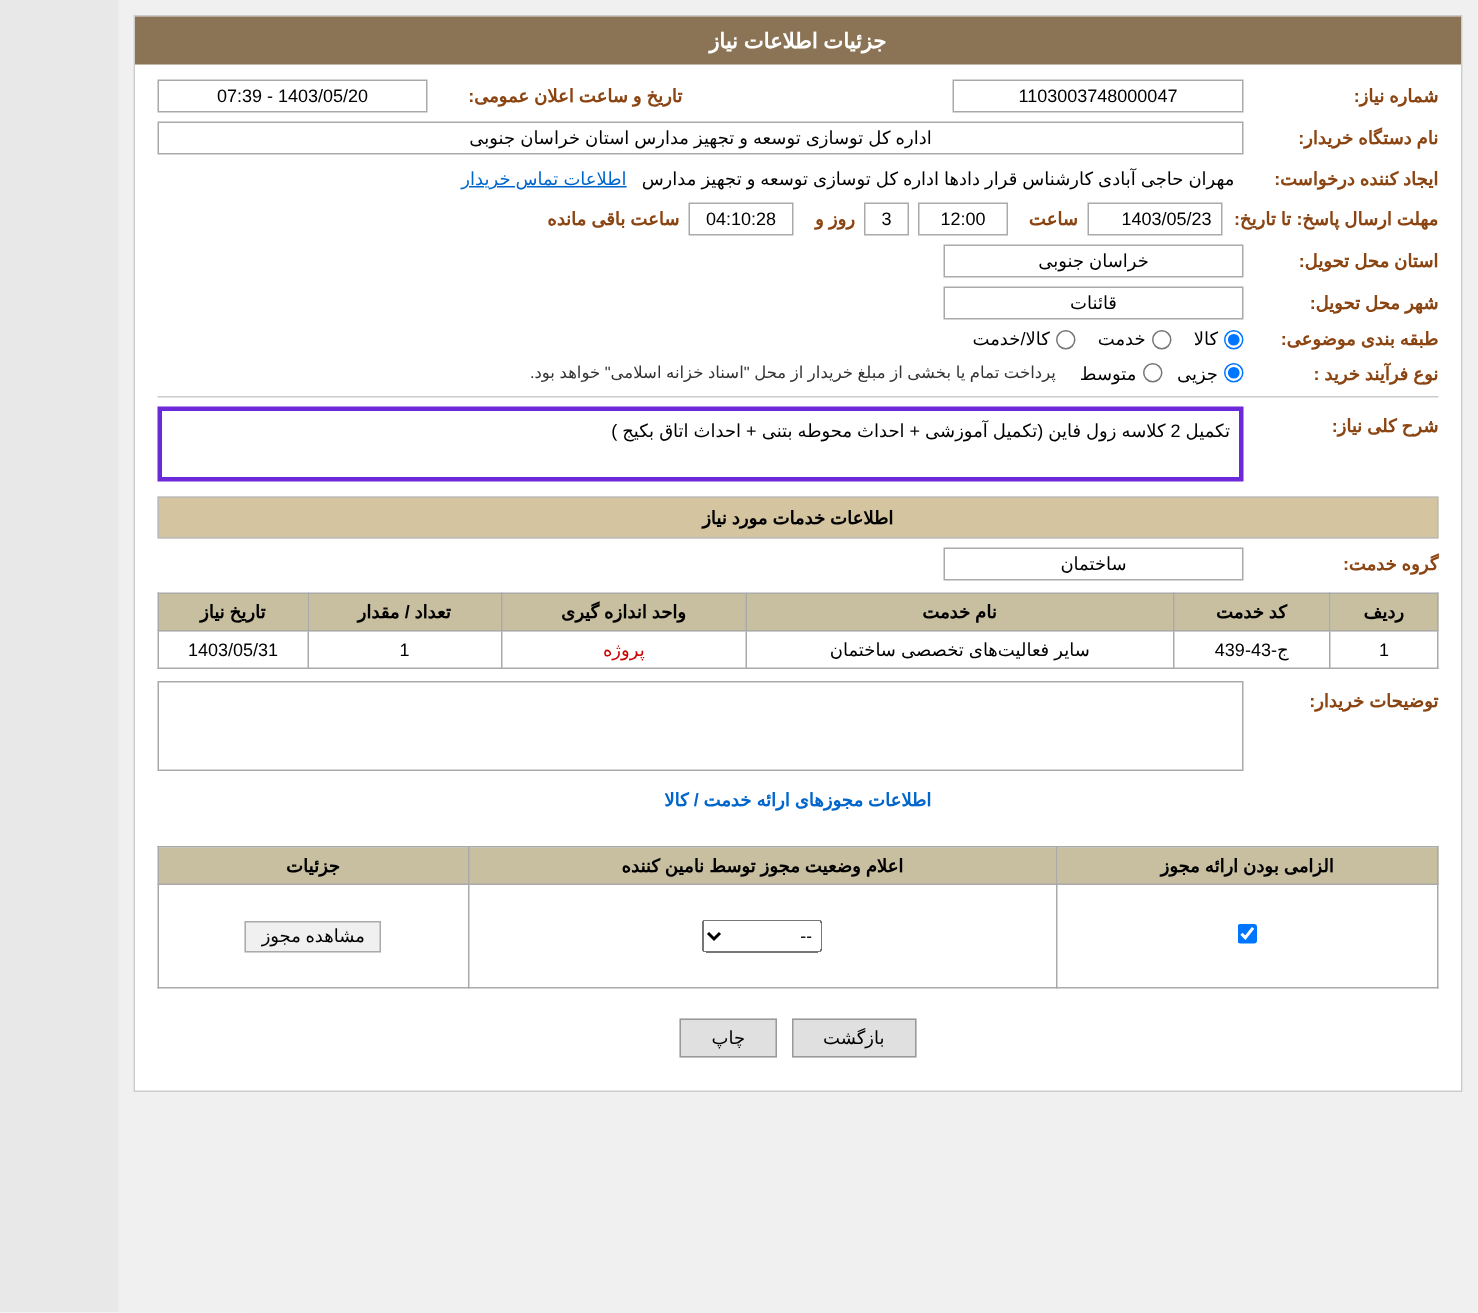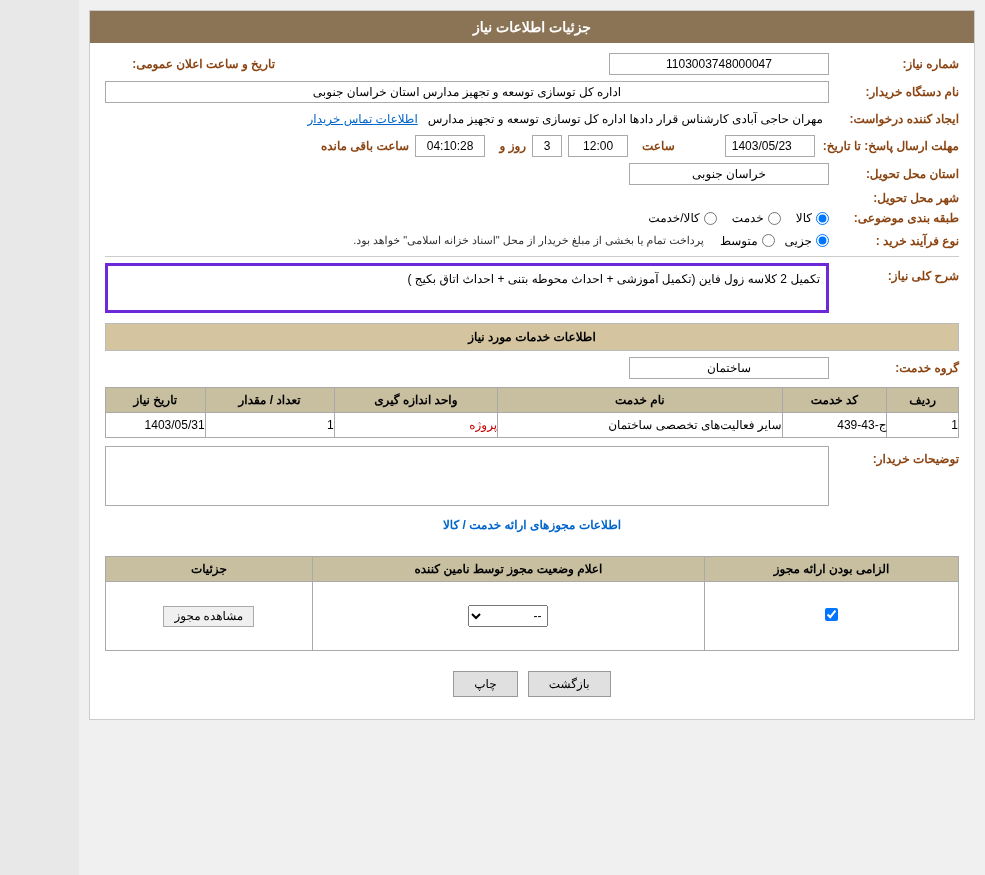--- a/index.html
+++ b/index.html
@@ -113,21 +113,21 @@
     .service-table th {
       background: #c8bfa0;
       border: 1px solid #aaa;
       padding: 5px 8px;
       text-align: center;
       font-weight: bold;
     }
     .service-table td {
       border: 1px solid #aaa;
       padding: 5px 0;
-      text-align: right;
+      text-align: center;
       background: #fff;
     }
     .service-table tr:nth-child(even) td {
       background: #f9f5ee;
     }
     .buyer-notes {
       border: 1px solid #aaa;
       background: #fff;
       min-height: 60px;
       padding: 6px;
@@ -206,53 +206,55 @@
 
     <div class="header-bar">جزئیات اطلاعات نیاز</div>
 
     <div class="content">
 
       <div class="info-row">
         <span class="label">شماره نیاز:</span>
         <span class="value-box" style="max-width:220px; text-align:center;">1103003748000047</span>
         <span style="flex:1;"></span>
         <span class="label" style="min-width:170px;">تاریخ و ساعت اعلان عمومی:</span>
+        <span class="value-box" style="max-width:180px; text-align:center;">1403/05/20 - 07:39</span>
       </div>
 
       <div class="info-row">
         <span class="label">نام دستگاه خریدار:</span>
         <span class="value-box" style="text-align:center;">اداره کل توسازی  توسعه و تجهیز مدارس استان خراسان جنوبی</span>
       </div>
 
       <div class="info-row">
         <span class="label">ایجاد کننده درخواست:</span>
         <span class="value-text">مهران حاجی آبادی کارشناس قرار دادها اداره کل توسازی  توسعه و تجهیز مدارس</span>
         <span class="link-text" style="margin-right:4px;">اطلاعات تماس خریدار</span>
       </div>
 
       <div class="info-row">
         <span class="label">مهلت ارسال پاسخ: تا تاریخ:</span>
         <div class="date-row">
-          <span class="date-box" style="min-width:90px; text-align:left;margin-left:44px;">1403/05/23</span>
+          <span class="date-box" style="min-width:90px; text-align:right;">1403/05/23</span>
           <span class="label" style="min-width:35px;">ساعت</span>
           <span class="date-box" style="min-width:60px; text-align:center;">12:00</span>
           <span class="date-box" style="min-width:30px; text-align:center;">3</span>
           <span class="label" style="min-width:35px;">روز و</span>
           <span class="date-box" style="min-width:70px; text-align:center;">04:10:28</span>
           <span class="label" style="min-width:90px;">ساعت باقی مانده</span>
         </div>
       </div>
 
       <div class="info-row">
         <span class="label">استان محل تحویل:</span>
         <span class="value-box" style="max-width:200px; text-align:center;">خراسان جنوبی</span>
       </div>
 
       <div class="info-row">
         <span class="label">شهر محل تحویل:</span>
+        <span class="value-box" style="max-width:200px; text-align:center;">قائنات</span>
       </div>
 
       <div class="info-row">
         <span class="label">طبقه بندی موضوعی:</span>
         <div class="radio-row">
           <div class="radio-item">
             <input type="radio" name="category" checked="" style="">
             <span>کالا</span>
           </div>
           <div class="radio-item">

